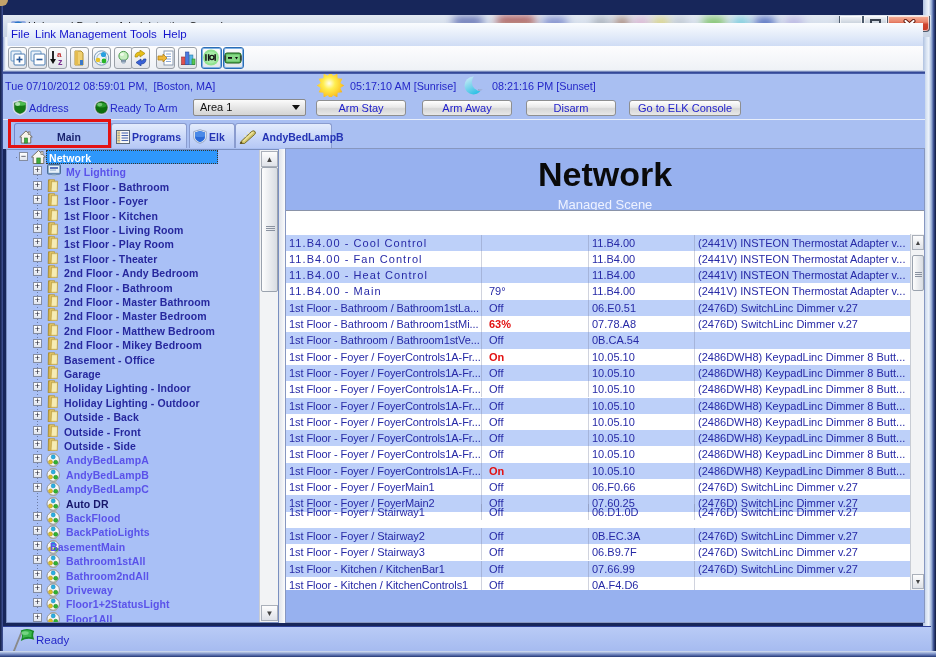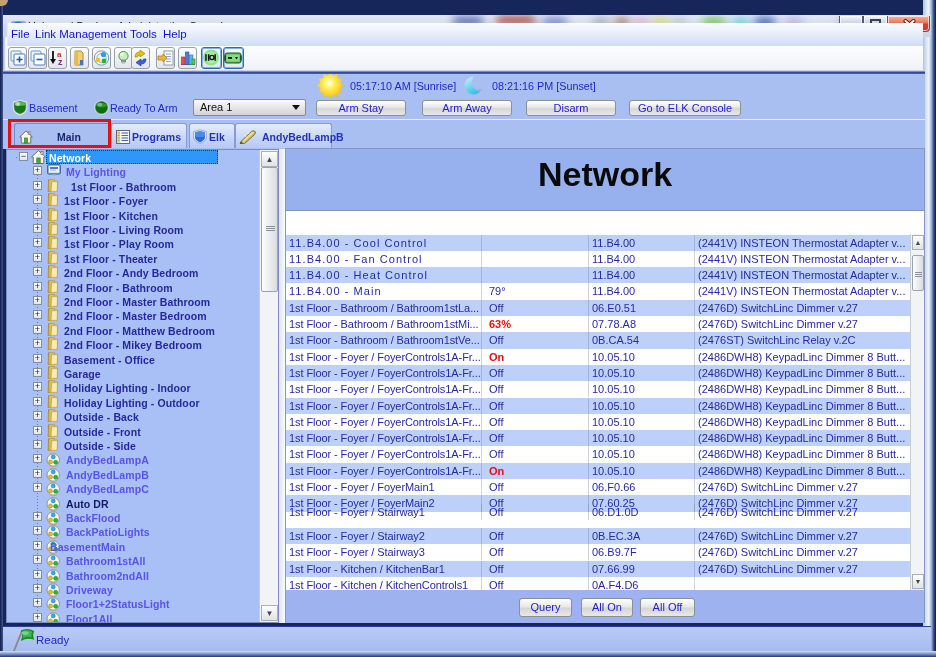--- a/index.html
+++ b/index.html
@@ -214,20 +214,21 @@
 <rect x="4" y="7" width="4" height="1.8" fill="#111"></rect>
 <path d="M11 7 l3 0 l-1.5 2.4 z" fill="#111"></path>
 <rect x="0.4" y="5.5" width="1.4" height="5" fill="#333"></rect>
         <rect x="16.2" y="5.5" width="1.4" height="5" fill="#333"></rect>
       </svg>
     </div>
   </div>
 <div class="abs" id="divider"></div>
 
 <div class="abs" id="srow1">
+  <div class="bluetext" style="left:2px;top:6px">Tue 07/10/2012 08:59:01 PM,&nbsp; [Boston, MA]</div>
   <svg class="abs" style="left:313px;top:0px" width="29" height="23" viewBox="0 0 28 22">
     <defs>
         <radialGradient id="sg" cx="0.45" cy="0.42" r="0.62">
       <stop offset="0" stop-color="#fffef0"></stop>
           <stop offset="0.35" stop-color="#ffee50"></stop>
           <stop offset="0.75" stop-color="#fcc828"></stop>
           <stop offset="1" stop-color="#f0a018"></stop>
     </radialGradient>
       </defs>
     <polygon points="14.0,-2.2 16.5,1.5 20.6,-0.4 20.9,4.1 25.4,4.4 23.5,8.5 27.2,11.0 23.5,13.5 25.4,17.6 20.9,17.9 20.6,22.4 16.5,20.5 14.0,24.2 11.5,20.5 7.4,22.4 7.1,17.9 2.6,17.6 4.5,13.5 0.8,11.0 4.5,8.5 2.6,4.4 7.1,4.1 7.4,-0.4 11.5,1.5" fill="url(#sg)"></polygon>
@@ -248,21 +249,21 @@
   <div class="bluetext" style="left:489px;top:6px">08:21:16 PM [Sunset]</div>
 </div>
 <div class="abs" id="srow2">
   <svg class="abs" style="left:9px;top:2px" width="16" height="17" viewBox="0 0 16 17">
     <path d="M8 0.8 L15.2 2.8 V9 Q15.2 14.2 8 16.4 Q0.8 14.2 0.8 9 V2.8 Z" fill="#e8ecf2"></path>
     <path d="M8 1.6 L14.4 3.4 V9 Q14.4 13.4 8 15.5 Q1.6 13.4 1.6 9 V3.4 Z" fill="#a8b0bc"></path>
     <path d="M8 2.3 L13.7 3.9 V8.9 Q13.7 12.8 8 14.7 Q2.3 12.8 2.3 8.9 V3.9 Z" fill="#157a15"></path>
     <path d="M8 2.3 L13.7 3.9 V6 Q9 8 3.5 5.2 Q5.5 3.2 8 2.3 Z" fill="#58c858" opacity="0.85"></path>
     <ellipse cx="5.6" cy="5" rx="2.6" ry="2" fill="#bce8bc" opacity="0.9"></ellipse>
   </svg>
-  <div class="bluetext" style="left:26px;top:5px">Basement</div>
+  <div class="bluetext" style="left:26px;top:5px">Address</div>
   <svg class="abs" style="left:91px;top:3px" width="15" height="15" viewBox="0 0 15 15">
     <circle cx="7.5" cy="7.5" r="7.3" fill="#d8dde6"></circle>
       <circle cx="7.5" cy="7.5" r="6.6" fill="#8a94a4"></circle>
     <circle cx="7.5" cy="7.5" r="5.9" fill="#0d6e0d"></circle>
     <path d="M2.2 6 A5.9 5.9 0 0 1 12.8 6 Q7.5 9 2.2 6 Z" fill="#2a9a2a"></path>
     <ellipse cx="5.8" cy="4.6" rx="2.6" ry="1.8" fill="#7ac87a" opacity=".9"></ellipse>
   </svg>
   <div class="bluetext" style="left:107px;top:5px">Ready To Arm</div>
   <div class="abs" id="area-sel">Area 1
     <div class="abs" style="right:5px;top:5px;width:0;height:0;border-left:4.5px solid transparent;border-right:4.5px solid transparent;border-top:5.5px solid #111"></div>
@@ -350,21 +351,21 @@
       <div class="txt s" style="left:59px">My Lighting</div>
     </div>
 <div class="trow" style="top:28.8px">
       <div class="expbox" style="left:26px">+</div>
       <svg class="abs" style="left:39px;top:0px" width="14" height="13" viewBox="0 0 14 13">
         <path d="M2.5 0.8 L8.5 0.8 L8.2 12.8 L2.2 12.8 Z" fill="#d8b44c" stroke="#a08428" stroke-width="0.8"></path>
         <path d="M4.2 0.8 L8.5 0.8 L8.3 12.8 L4.4 12.8 Z" fill="#e6c868"></path>
         <path d="M5.4 2.2 L11.6 2.2 L11.2 12.8 L4.9 12.8 Z" fill="#eed88c" stroke="#b89c44" stroke-width="0.8"></path>
         <path d="M6.2 3.4 L10.8 3.4 L10.5 11.6 L5.8 11.6 Z" fill="#f6ecb4"></path>
       </svg>
-      <div class="txt f" style="left:64px">1st Floor - Bathroom</div>
+      <div class="txt f" style="left:57px">1st Floor - Bathroom</div>
     </div>
 <div class="trow" style="top:43.2px">
       <div class="expbox" style="left:26px">+</div>
       <svg class="abs" style="left:39px;top:0px" width="14" height="13" viewBox="0 0 14 13">
         <path d="M2.5 0.8 L8.5 0.8 L8.2 12.8 L2.2 12.8 Z" fill="#d8b44c" stroke="#a08428" stroke-width="0.8"></path>
         <path d="M4.2 0.8 L8.5 0.8 L8.3 12.8 L4.4 12.8 Z" fill="#e6c868"></path>
         <path d="M5.4 2.2 L11.6 2.2 L11.2 12.8 L4.9 12.8 Z" fill="#eed88c" stroke="#b89c44" stroke-width="0.8"></path>
         <path d="M6.2 3.4 L10.8 3.4 L10.5 11.6 L5.8 11.6 Z" fill="#f6ecb4"></path>
       </svg>
       <div class="txt f" style="left:57px">1st Floor - Foyer</div>
@@ -676,20 +677,21 @@
    <div class="abs" style="left:4px;top:58px;width:9px;height:1px;background:#8a92a0;box-shadow:0 2px 0 #8a92a0,0 4px 0 #8a92a0"></div>
       </div>
  <div class="scroll-arrow" style="top:455px">▼</div>
 </div>
   </div>
 <div class="abs" id="splitter"></div>
 
 <div class="abs" id="rightpanel">
   <div id="rp-head">
       <div id="rp-title">Network</div>
+      <div id="rp-sub">Managed Scene</div>
     </div>
   <div id="tablewrap">
 <div class="drow b" style="top:23.5px">
         <span class="dc nm wn" style="left:3px;width:194px">11.B4.00 - Cool Control</span>
         <span class="dc" style="left:203px;width:100px"></span>
         <span class="dc" style="left:306px;width:98px">11.B4.00</span>
         <span class="dc" style="left:412px;width:212px">(2441V) INSTEON Thermostat Adapter v...</span>
         <div class="colsep" style="left:195px"></div>
         <div class="colsep" style="left:302px"></div>
         <div class="colsep" style="left:408px"></div>
@@ -736,21 +738,20 @@
         <span class="dc" style="left:306px;width:98px">07.78.A8</span>
         <span class="dc" style="left:412px;width:212px">(2476D) SwitchLinc Dimmer v.27</span>
         <div class="colsep" style="left:195px"></div>
         <div class="colsep" style="left:302px"></div>
         <div class="colsep" style="left:408px"></div>
       </div>
 <div class="drow b" style="top:121.3px">
         <span class="dc nm" style="left:3px;width:194px">1st Floor - Bathroom / Bathroom1stVe...</span>
         <span class="dc" style="left:203px;width:100px">Off</span>
         <span class="dc" style="left:306px;width:98px">0B.CA.54</span>
-        <span class="dc" style="left:412px;width:212px">(2476ST) SwitchLinc Relay v.2C</span>
         <div class="colsep" style="left:195px"></div>
         <div class="colsep" style="left:302px"></div>
         <div class="colsep" style="left:408px"></div>
       </div>
 <div class="drow" style="top:137.6px">
         <span class="dc nm" style="left:3px;width:194px">1st Floor - Foyer / FoyerControls1A-Fr...</span>
         <span class="dc red" style="left:203px;width:100px">On</span>
         <span class="dc" style="left:306px;width:98px">10.05.10</span>
         <span class="dc" style="left:412px;width:212px">(2486DWH8) KeypadLinc Dimmer 8 Butt...</span>
         <div class="colsep" style="left:195px"></div>
@@ -883,25 +884,20 @@
         <div class="colsep" style="left:408px"></div>
       </div>
     </div>
   <div id="tabscroll">
       <div class="scroll-arrow" style="top:1px;width:12px;height:15px;line-height:14px;font-size:7px">▲</div>
 <div class="abs" style="left:1px;top:21px;width:12px;height:36px;background:linear-gradient(90deg,#fdfdfd,#d8dce2);border:1px solid #9aa2ae;border-radius:2px">
 <div class="abs" style="left:2px;top:16px;width:7px;height:1px;background:#8a92a0;box-shadow:0 2px 0 #8a92a0,0 4px 0 #8a92a0"></div>
       </div>
 <div class="scroll-arrow" style="top:340px;width:12px;height:15px;line-height:14px;font-size:7px">▼</div>
     </div>
-  <div id="btnzone">
-    <div class="wbtn" style="left:233px;top:8px;width:53px;height:19px;line-height:17px">Query</div>
-    <div class="wbtn" style="left:295px;top:8px;width:52px;height:19px;line-height:17px">All On</div>
-    <div class="wbtn" style="left:354px;top:8px;width:55px;height:19px;line-height:17px">All Off</div>
-  </div>
 </div>
 
 <div class="abs" id="statusbar">
   <svg class="abs" style="left:7px;top:1px" width="28" height="24" viewBox="0 0 26 22">
     <line x1="3.5" y1="21.5" x2="11" y2="3" stroke="#8a8a8a" stroke-width="1.7"></line>
     <path d="M10 2.2 Q16 -1 22.5 2.6 Q20.5 6.5 22.5 10.8 Q16 8.6 10 12 Q12.3 7 10 2.2 Z" fill="#188a28"></path>
     <path d="M10.8 3.2 Q15.5 0.8 20.6 3.4 Q19.4 5.8 20 8.4 Q15.2 7.2 11.6 9.4 Q12.8 6 10.8 3.2 Z" fill="#3cb84e"></path>
     <ellipse cx="14" cy="4.6" rx="3.4" ry="1.8" fill="#7ad888" opacity=".9"></ellipse>
   </svg>
   <div class="bluetext" style="left:33px;top:7px;font-size:11.5px">Ready</div>

